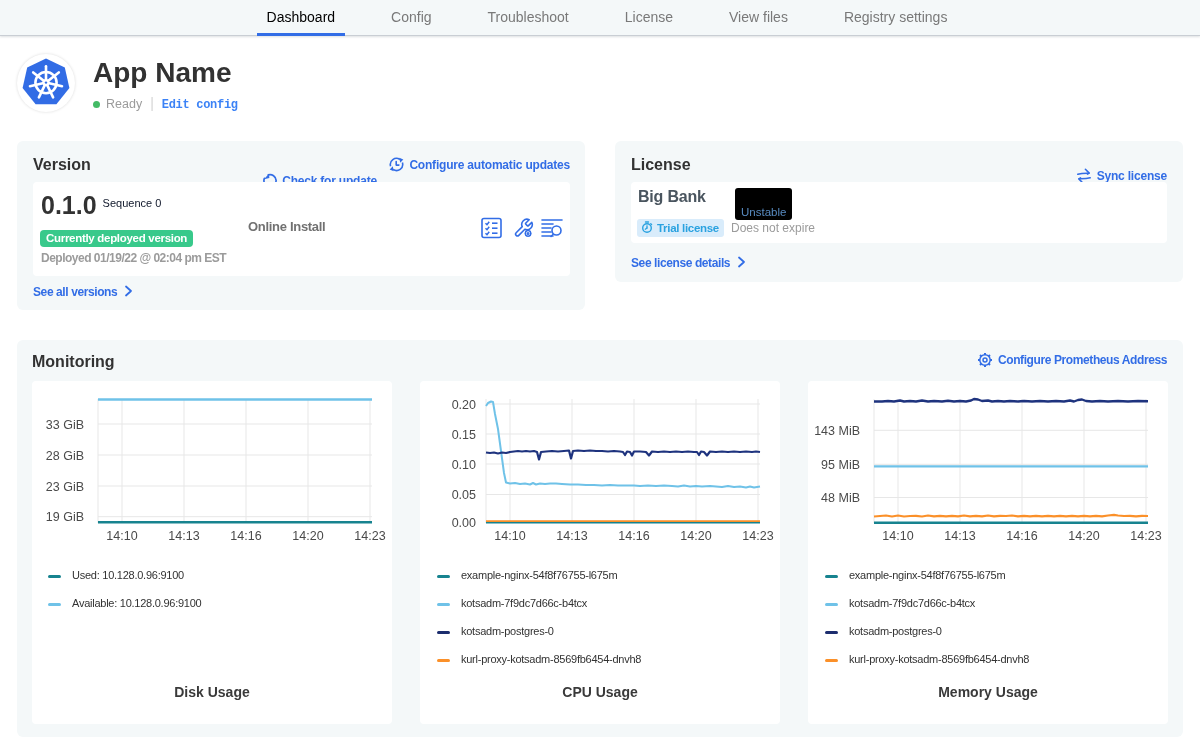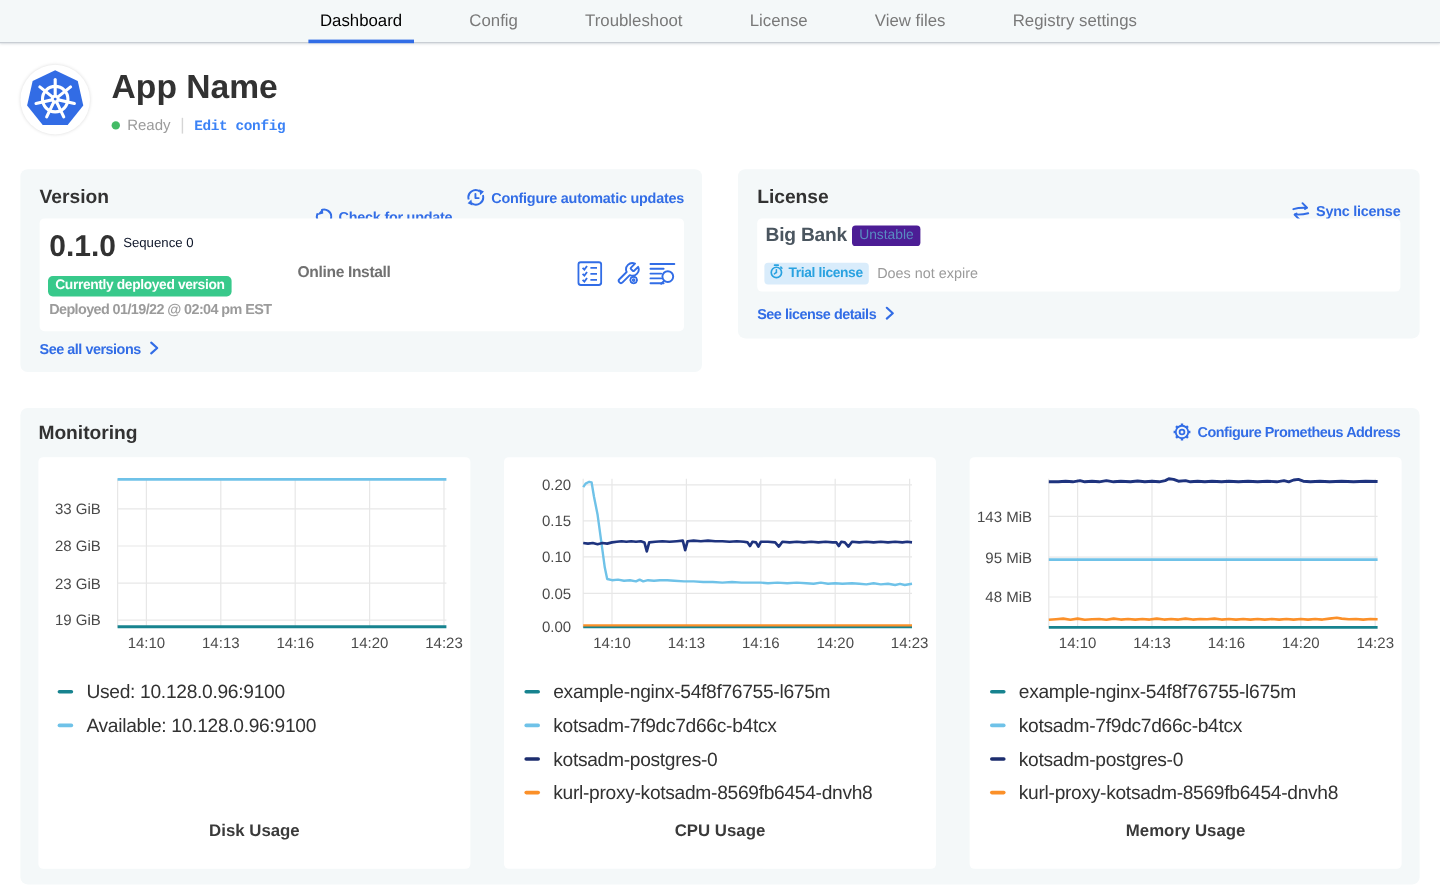--- a/index.html
+++ b/index.html
@@ -20,24 +20,24 @@
 .sep { color:#d5d5d5; margin:0 8px; font-size:14px; }
 .editcfg { color:#3b82f6; font-weight:bold; font-size:12px; letter-spacing:-0.3px;font-family:Liberation Mono, monospace; }
 
 .graycard { position:absolute; background:#f4f8f9; border-radius:6px; }
 .whitecard { position:absolute; background:#fff; border-radius:4px; }
 .h2 { position:absolute; font-size:16px; font-weight:bold; color:#323232; }
 #version { left:17px; top:141px; width:568px; height:169px; }
 #license { left:615px; top:141px; width:568px; height:141px; }
 #monitoring { left:17px; top:340px; width:1166px; height:397px; }
 .badge-green { position:absolute; background:#38c98b; color:#fff; font-weight:bold; font-size:11.5px; letter-spacing:-0.3px; border-radius:4px; height:17px; line-height:17px; padding:0 6px; white-space:nowrap; }
-.badge-lblue { position:absolute; background:#4c1d95; color:#588bc1; font-size:11.5px; border-radius:3px; height:17px; line-height:17px; padding:0 6px; white-space:nowrap; }
+.badge-lblue { position:absolute; background:#000000; color:#588bc1; font-size:11.5px; border-radius:3px; height:17px; line-height:17px; padding:16px 6px; white-space:nowrap;margin-left:25px; }
 .badge-trial { position:absolute; background:#d9ecfb; color:#2aa2e0; font-weight:bold; font-size:11.5px; letter-spacing:-0.3px; border-radius:3px; height:18px; line-height:18px; padding:0 5px 0 4px; white-space:nowrap; }
 .chart-title { position:absolute; width:100%; text-align:center; font-size:14px; font-weight:bold; color:#3a3a3a; }
-.legend { position:absolute; font-size:16px; letter-spacing:-0.25px; color:#323232; white-space:nowrap; }
+.legend { position:absolute; font-size:11px; letter-spacing:-0.25px; color:#323232; white-space:nowrap; }
 .legend .dash { display:inline-block; width:13px; height:3px; border-radius:2px; margin-right:11px; position:relative; top:3px; float:left; margin-top:3px; }
 .rlink { position:absolute; white-space:nowrap; display:flex; align-items:center; height:15px; }
 .rlink svg { margin-right:5px; }
 </style>
 </head>
 <body>
 <nav class="nav">
 <ul>
 <li class="active">Dashboard</li>
 <li>Config</li>

